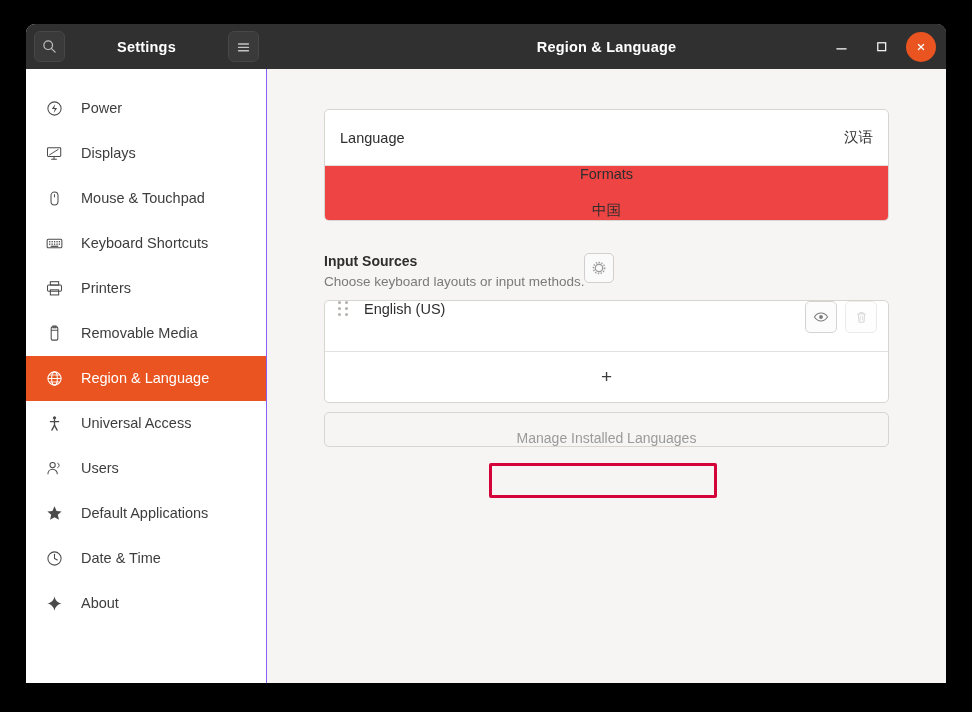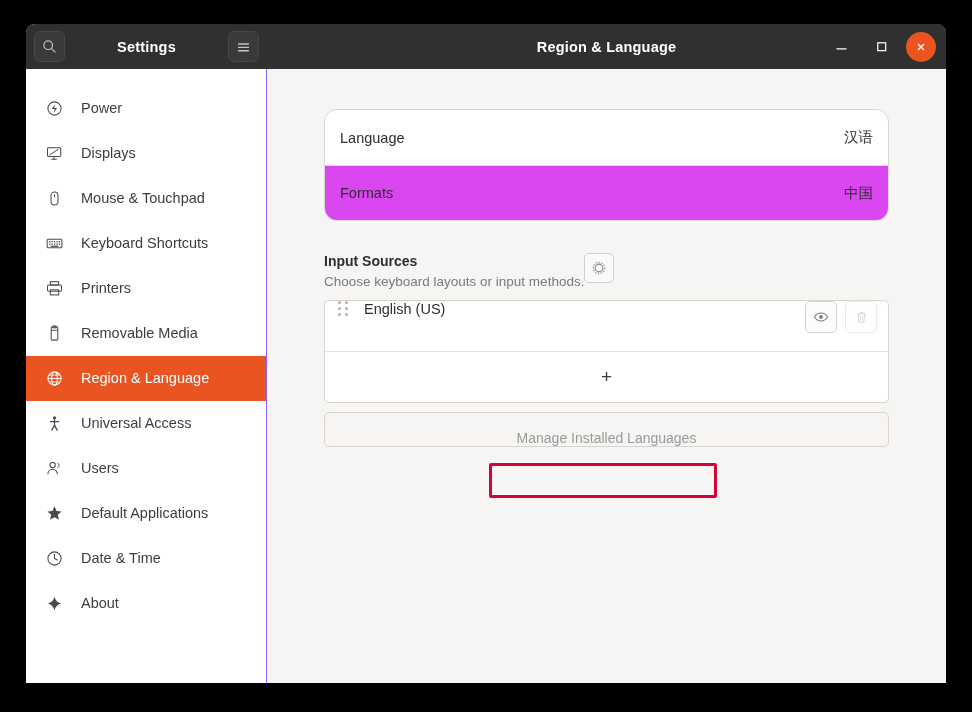--- a/index.html
+++ b/index.html
@@ -173,36 +173,36 @@
   .content-inner {
     width: 565px;
     margin: 0 auto;
     padding-top: 40px;
     position: relative;
   }
 
   .card {
     background: #ffffff;
     border: 1px solid #d8d4d0;
-    border-radius: 13px;
+    border-radius: 5px;
     overflow: hidden;
   }
   .card-row {
     display: flex;
     align-items: center;
     justify-content: space-between;
     height: 55px;
     padding: 0 15px;
     font-size: 14.5px;
     color: #2e2e2e;
     cursor: pointer;
     box-sizing: border-box;
   }
   .card-row + .card-row { border-top: 1px solid #e3e0dd; }
-  .card-row:nth-child(2) { background: #d946ef; }
+  .card-row:nth-child(2) { background: #ef4444; flex-direction: column; }
   .card-row .row-value {
     color: #2e2e2e;
     font-size: 14.5px;
   }
 
   .section-head {
     display: flex;
     align-items: flex-start;
     margin-top: 32px;
     margin-bottom: 10px;

